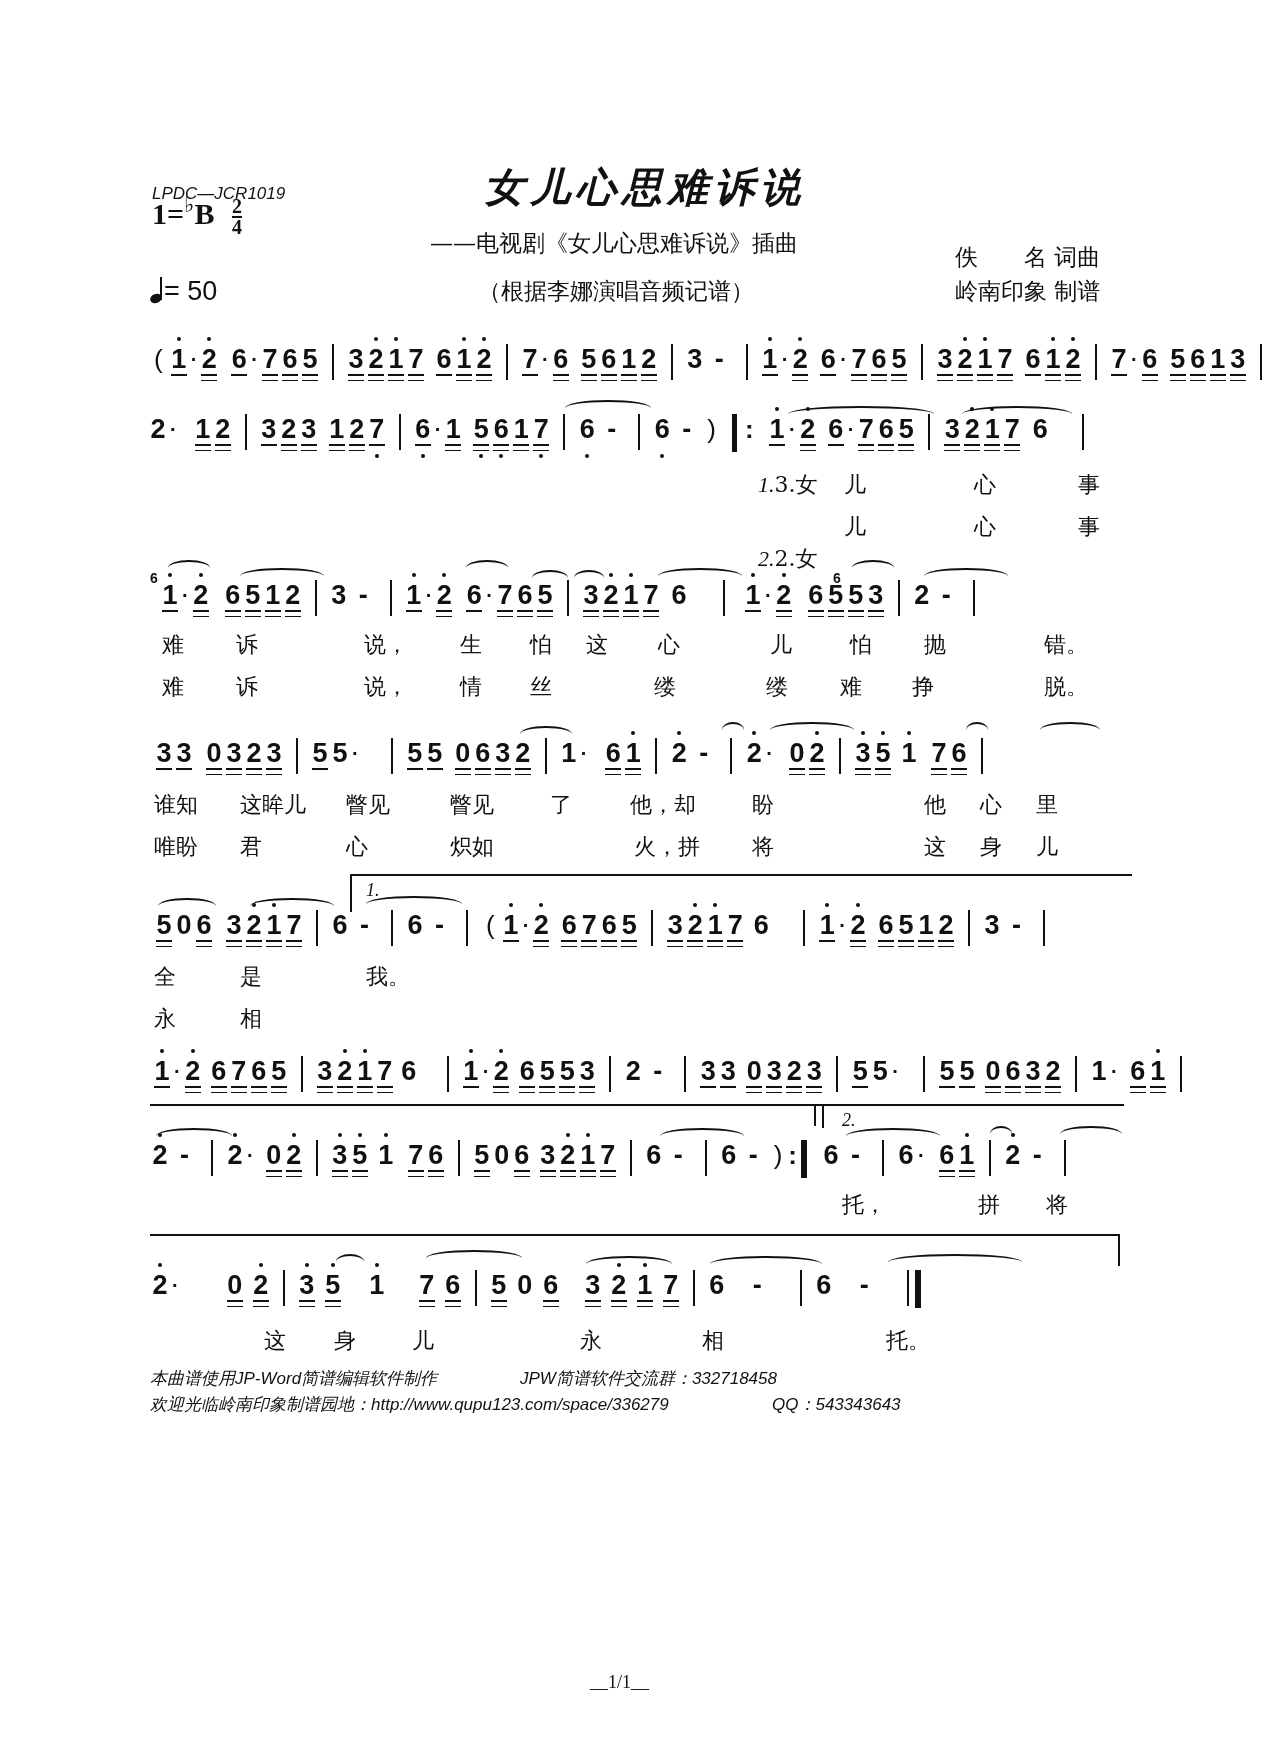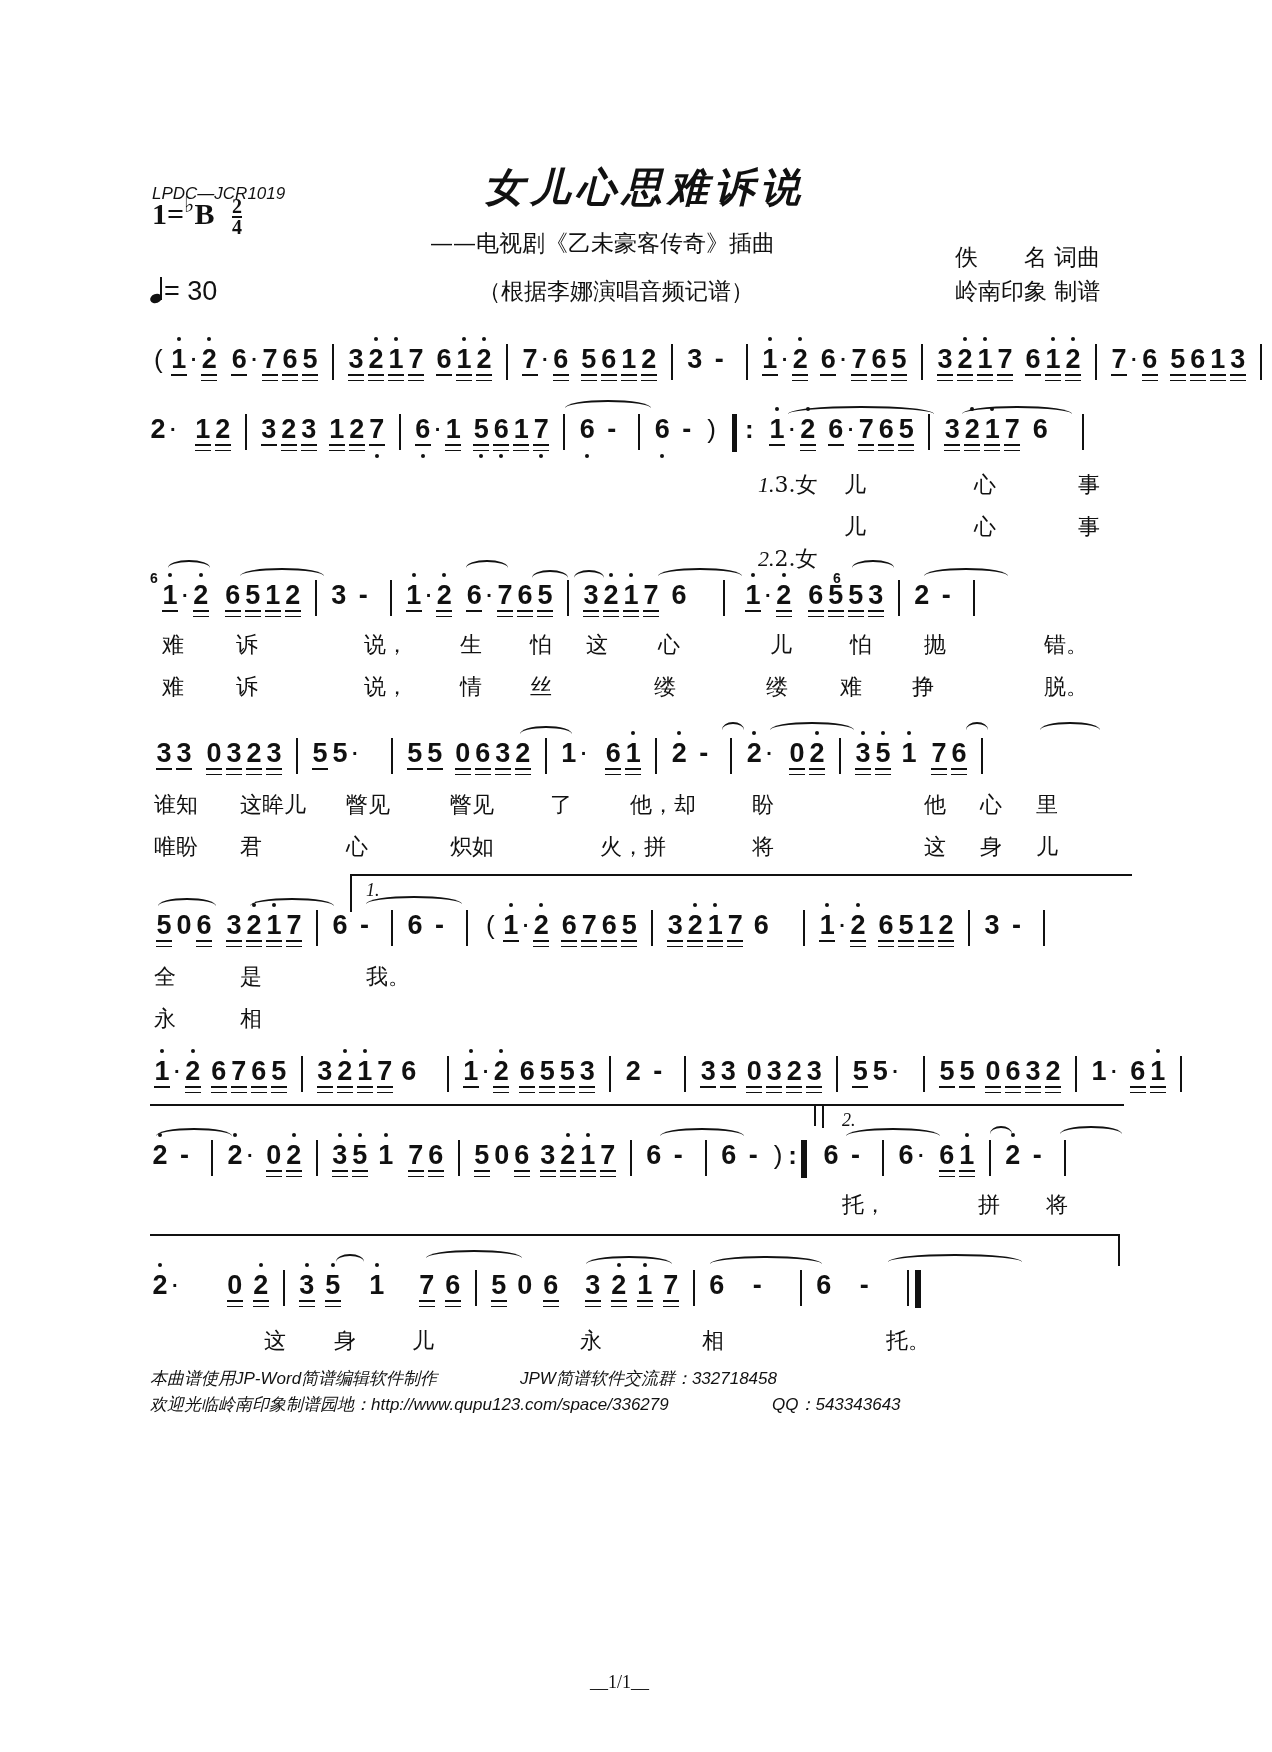--- a/index.html
+++ b/index.html
@@ -46,24 +46,24 @@
 </style>
 </head>
 <body>
 
 <div class="abs code">LPDC—JCR1019</div>
 <div class="abs key">
   <span>1=</span><span class="flat">♭</span><span>B</span>
   <span class="frac"><span class="n">2</span><span>4</span></span>
 </div>
 <div class="abs tempo">
-  <span class="note"></span><span>= 30</span>
+  <span class="note"></span><span>= 50</span>
 </div>
 <div class="abs title">女儿心思难诉说</div>
-<div class="abs subtitle">——电视剧《乙未豪客传奇》插曲</div>
+<div class="abs subtitle">——电视剧《女儿心思难诉说》插曲</div>
 <div class="abs subtitle2">（根据李娜演唱音频记谱）</div>
 <div class="abs credit1">佚　　名 词曲</div>
 <div class="abs credit2">岭南印象 制谱</div>
 
 <div class="row" style="top:344px;">
   <span class="paren">(</span>
   <span class="tok u1">1<i class="up"></i></span>
     <span class="dotp">·</span>
     <span class="tok u2">2<i class="up"></i></span>
   <span style="width:10px"></span>
@@ -324,21 +324,21 @@
 <div class="lyric" style="left:550px;top:790px;">了</div>
 <div class="lyric" style="left:630px;top:790px;">他，却</div>
 <div class="lyric" style="left:752px;top:790px;">盼</div>
 <div class="lyric" style="left:924px;top:790px;">他</div>
 <div class="lyric" style="left:980px;top:790px;">心</div>
 <div class="lyric" style="left:1036px;top:790px;">里</div>
 <div class="lyric" style="left:154px;top:832px;">唯盼</div>
 <div class="lyric" style="left:240px;top:832px;">君</div>
 <div class="lyric" style="left:346px;top:832px;">心</div>
 <div class="lyric" style="left:450px;top:832px;">炽如</div>
-<div class="lyric" style="left:600px;top:832px;">火，拼</div>
+<div class="lyric" style="left:634px;top:832px;">火，拼</div>
 <div class="lyric" style="left:752px;top:832px;">将</div>
 <div class="lyric" style="left:924px;top:832px;">这</div>
 <div class="lyric" style="left:980px;top:832px;">身</div>
 <div class="lyric" style="left:1036px;top:832px;">儿</div>
 
 <div class="volta voltaL" style="left:350px;top:874px;width:780px;height:36px;"></div>
 <div class="voltalabel" style="left:366px;top:880px;">1.</div>
 <div class="row" style="top:910px;left:154px;">
   <span class="tok u2">5</span>
     <span class="tok">0</span>

